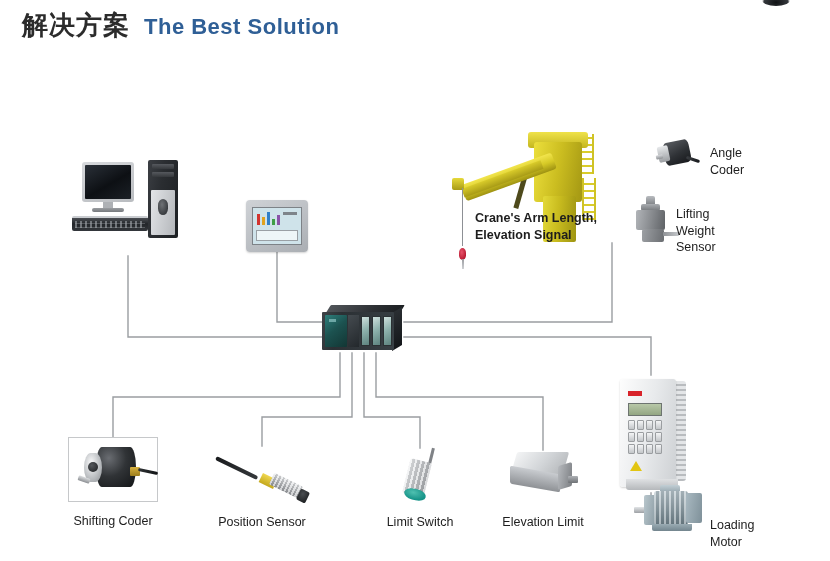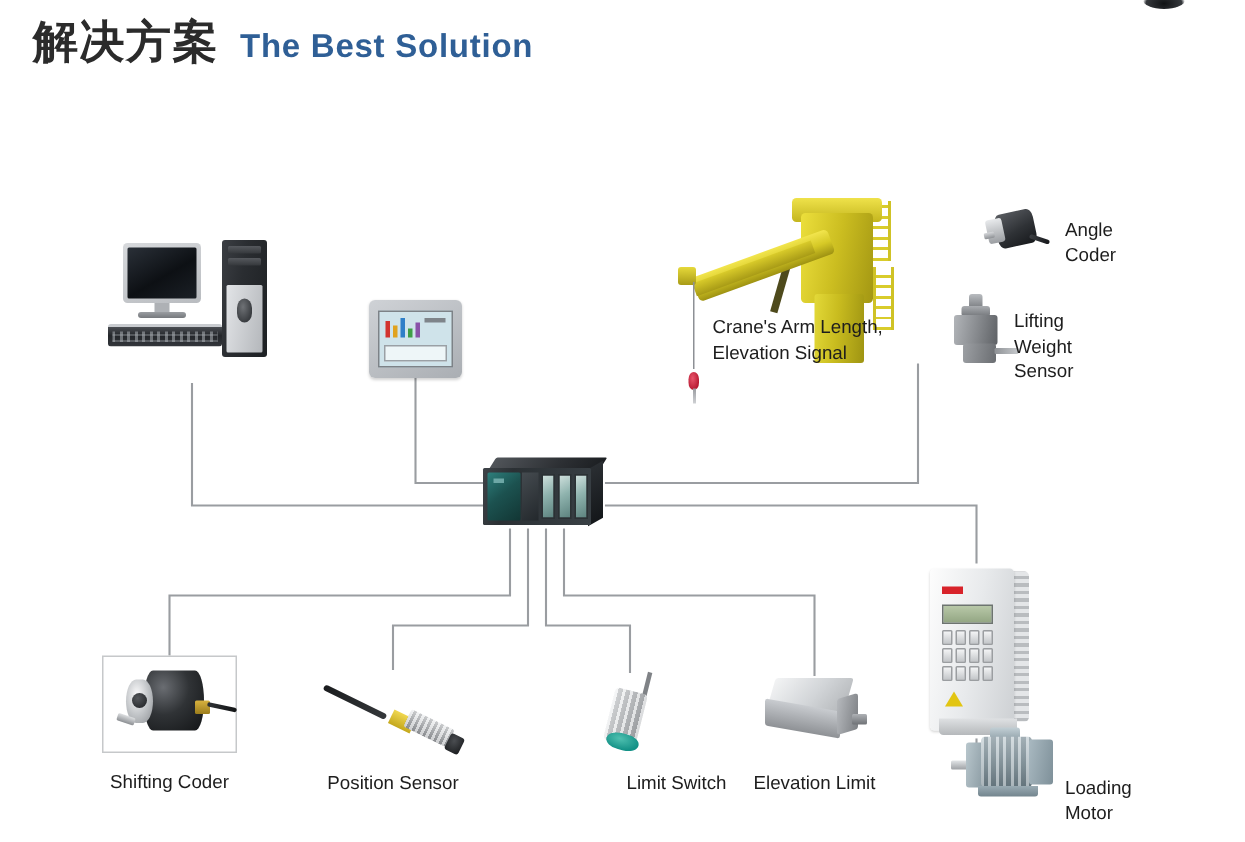--- a/index.html
+++ b/index.html
@@ -24,21 +24,21 @@
     position: absolute;
     left: 22px;
     top: 8px;
     display: flex;
     align-items: baseline;
     gap: 14px;
     white-space: nowrap;
   }
   #title-cn {
     font-family: "DejaVu Sans", sans-serif;
-    font-size: 30px;
+    font-size: 26px;
     font-weight: 700;
     color: #2b2b2b;
     letter-spacing: 1px;
   }
   #title-en {
     font-size: 22px;
     font-weight: 600;
     color: #2f5f96;
     letter-spacing: 0.5px;
   }
@@ -217,21 +217,21 @@
   }
   .crane-hook {
     position:absolute; left:19px; top:136px; width:7px; height:12px;
     background: radial-gradient(ellipse at 40% 35%, #e8536a 0%, #b5172f 75%);
     border-radius: 50% / 40%;
   }
   .crane-hook-tail {
     position:absolute; left:21.5px; top:147px; width:2px; height:10px;
     background: linear-gradient(#9b9da1,#cfd1d4);
   }
-  #crane-label { left: 35px; top: 98px; }
+  #crane-label { left: 35px; top: 98px; font-weight: bold; }
 
   
   #angle-coder { left: 656px; top: 136px; width: 46px; height: 34px; }
   .enc-body {
     position:absolute; left:8px; top:5px; width:26px; height:23px;
     background: linear-gradient(160deg,#5b5e63 0%,#2f3236 55%,#16181b 100%);
     border-radius: 4px / 6px;
     transform: rotate(-12deg);
   }
   .enc-flange {
@@ -478,21 +478,21 @@
     background:
       repeating-linear-gradient(90deg, rgba(255,255,255,.55) 0 2px, rgba(0,0,0,.10) 2px 5px),
       linear-gradient(100deg,#eceef0,#a5a8ac);
     border-radius:3px; transform: rotate(14deg);
   }
   .ls-face {
     position:absolute; left:14px; top:41px; width:22px; height:11px;
     background: radial-gradient(ellipse at 40% 35%, #4fc0b0 0%, #149287 70%);
     border-radius: 10px / 6px; transform: rotate(14deg);
   }
-  #limit-switch-label { left: -6px; top: 66px; width: 72px; margin-left: 31px; }
+  #limit-switch-label { left: -6px; top: 66px; width: 72px; }
 
   
   #elevation-sensor { left: 506px; top: 450px; width: 74px; height: 46px; }
   .es-top {
     position:absolute; left:8px; top:2px; width:52px; height:22px;
     background: linear-gradient(120deg,#f3f4f5 0%,#d2d5d8 55%,#b4b7ba 100%);
     border-radius:2px; transform: skewX(-16deg);
   }
   .es-front {
     position:absolute; left:4px; top:20px; width:50px; height:18px;

